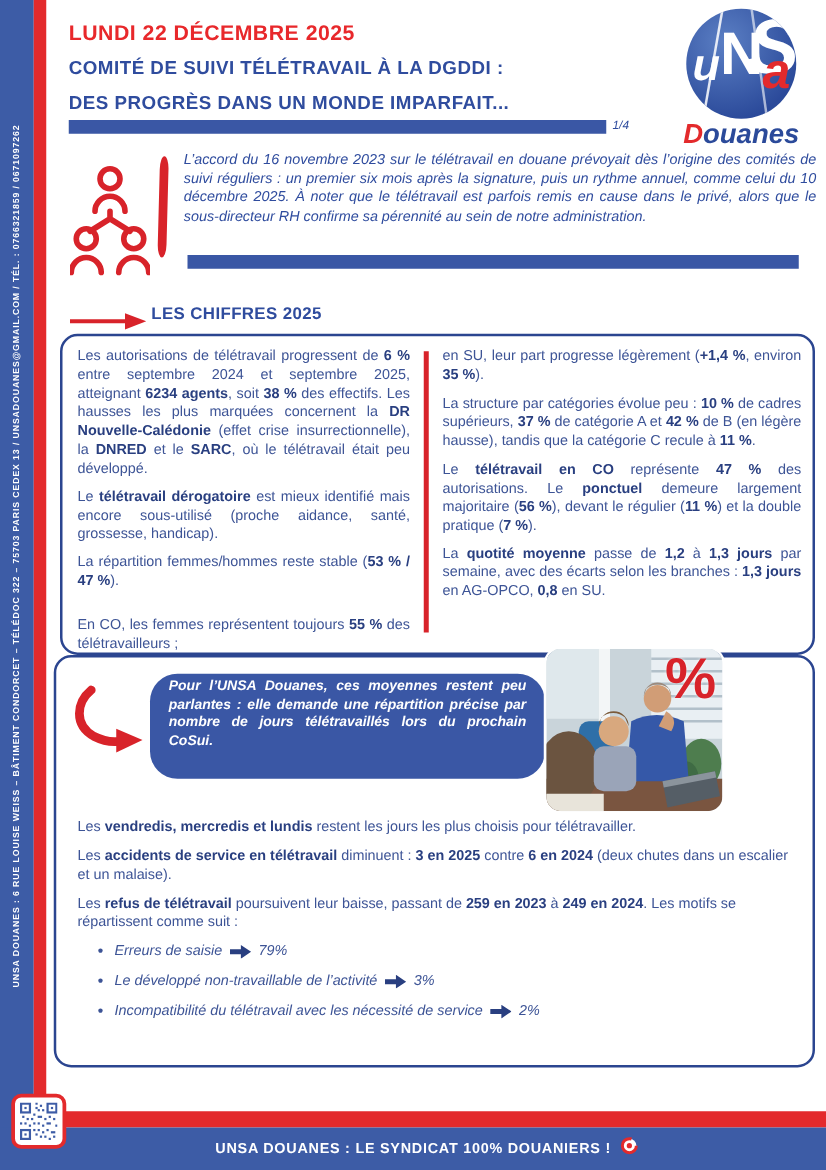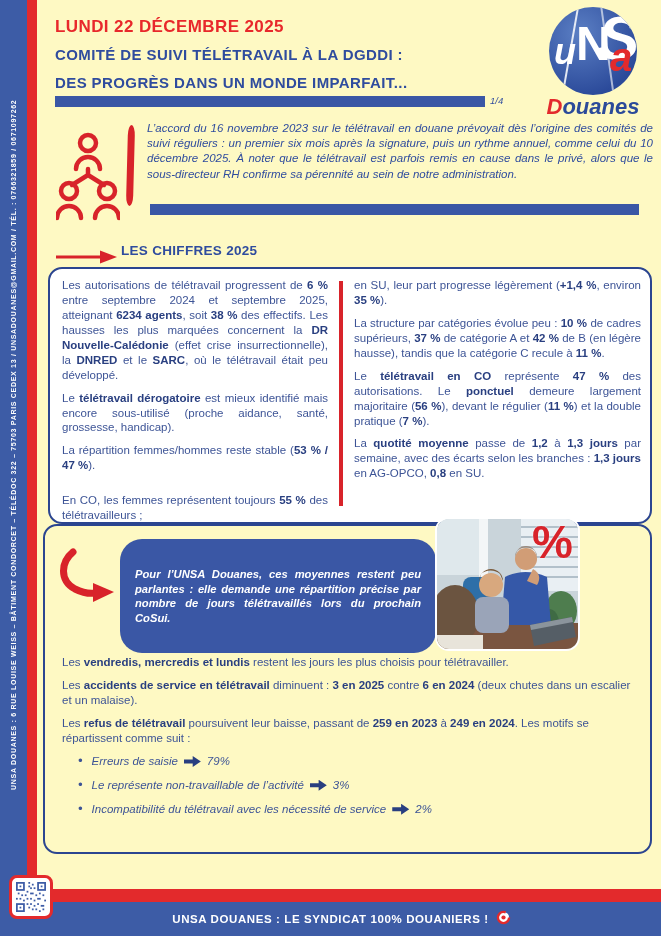--- a/index.html
+++ b/index.html
@@ -1,16 +1,16 @@
 <!DOCTYPE html>
 <html><head>
 <meta charset="utf-8">
 <style>
   html,body{margin:0;padding:0;background:#888;}
-  .page{position:relative;width:661px;height:936px;background:#fef9c3;overflow:hidden;
+  .page{position:relative;width:661px;height:936px;background:#ffffff;overflow:hidden;
         font-family:"Liberation Sans",sans-serif;margin:0 auto;}
   .abs{position:absolute;}
 
   
   .side-blue{left:0;top:0;width:27px;height:936px;background:#3D5CA6;z-index:3;}
   .side-text{position:absolute;left:0;top:0;width:27px;height:890px;display:flex;
              align-items:center;justify-content:center;writing-mode:vertical-rl;
              transform:rotate(180deg);color:#fff;font-size:7px;font-weight:bold;
              letter-spacing:.7px;white-space:nowrap;}
   .side-red{left:27px;top:0;width:10px;height:902px;background:#E32A2C;z-index:3;}
@@ -59,21 +59,21 @@
   .col{font-size:11.5px;color:#3D5496;line-height:1.3;text-align:justify;}
   .col p{margin:0 0 8px 0;}
   .col p.tight{margin-bottom:20px;}
   .col-l{left:62px;top:278px;width:266px;}
   .col-r{left:354px;top:278px;width:287px;}
   .b{font-weight:bold;color:#293F80;}
 
   
   .callout-arrow{left:57px;top:546px;z-index:4;}
   .callout{left:120px;top:539px;width:316px;min-height:84px;background:#3A57A5;border-radius:22px;
-           padding:28px 15px;box-sizing:border-box;z-index:4;}
+           padding:3px 15px;box-sizing:border-box;z-index:4;}
   .callout p{margin:0;color:#fff;font-weight:bold;font-style:italic;font-size:11.2px;
              line-height:1.3;text-align:justify;}
 
   
   .photo{left:437px;top:519px;width:141px;height:130px;border-radius:12px;overflow:hidden;
          z-index:5;box-shadow:0 0 0 2px #fff;}
   .photo-percent{position:absolute;right:5px;top:-4px;font-size:46px;font-weight:bold;
          color:#D8232A;z-index:6;text-shadow:0 0 3px rgba(255,255,255,.7);}
 
   
@@ -211,21 +211,21 @@
     <p><span>Les </span><span class="b">accidents de service en télétravail</span><span> diminuent : </span><span class="b">3 en 2025</span><span> contre </span><span class="b">6 en 2024</span><span> (deux chutes dans un escalier et un malaise).</span></p>
     <p><span>Les </span><span class="b">refus de télétravail</span><span> poursuivent leur baisse, passant de </span><span class="b">259 en 2023</span><span> à </span><span class="b">249 en 2024</span><span>. Les motifs se répartissent comme suit :</span></p>
   </div>
   <ul class="abs bullets">
     <li>
       <span>Erreurs de saisie</span>
       <span class="arrow-glyph"></span>
       <span class="bullet-val">79%</span>
     </li>
     <li>
-      <span>Le représente non-travaillable de l’activité</span>
+      <span>Le développé non-travaillable de l’activité</span>
       <span class="arrow-glyph"></span>
       <span class="bullet-val">3%</span>
     </li>
     <li>
       <span>Incompatibilité du télétravail avec les nécessité de service</span>
       <span class="arrow-glyph"></span>
       <span class="bullet-val">2%</span>
     </li>
   </ul>
 

